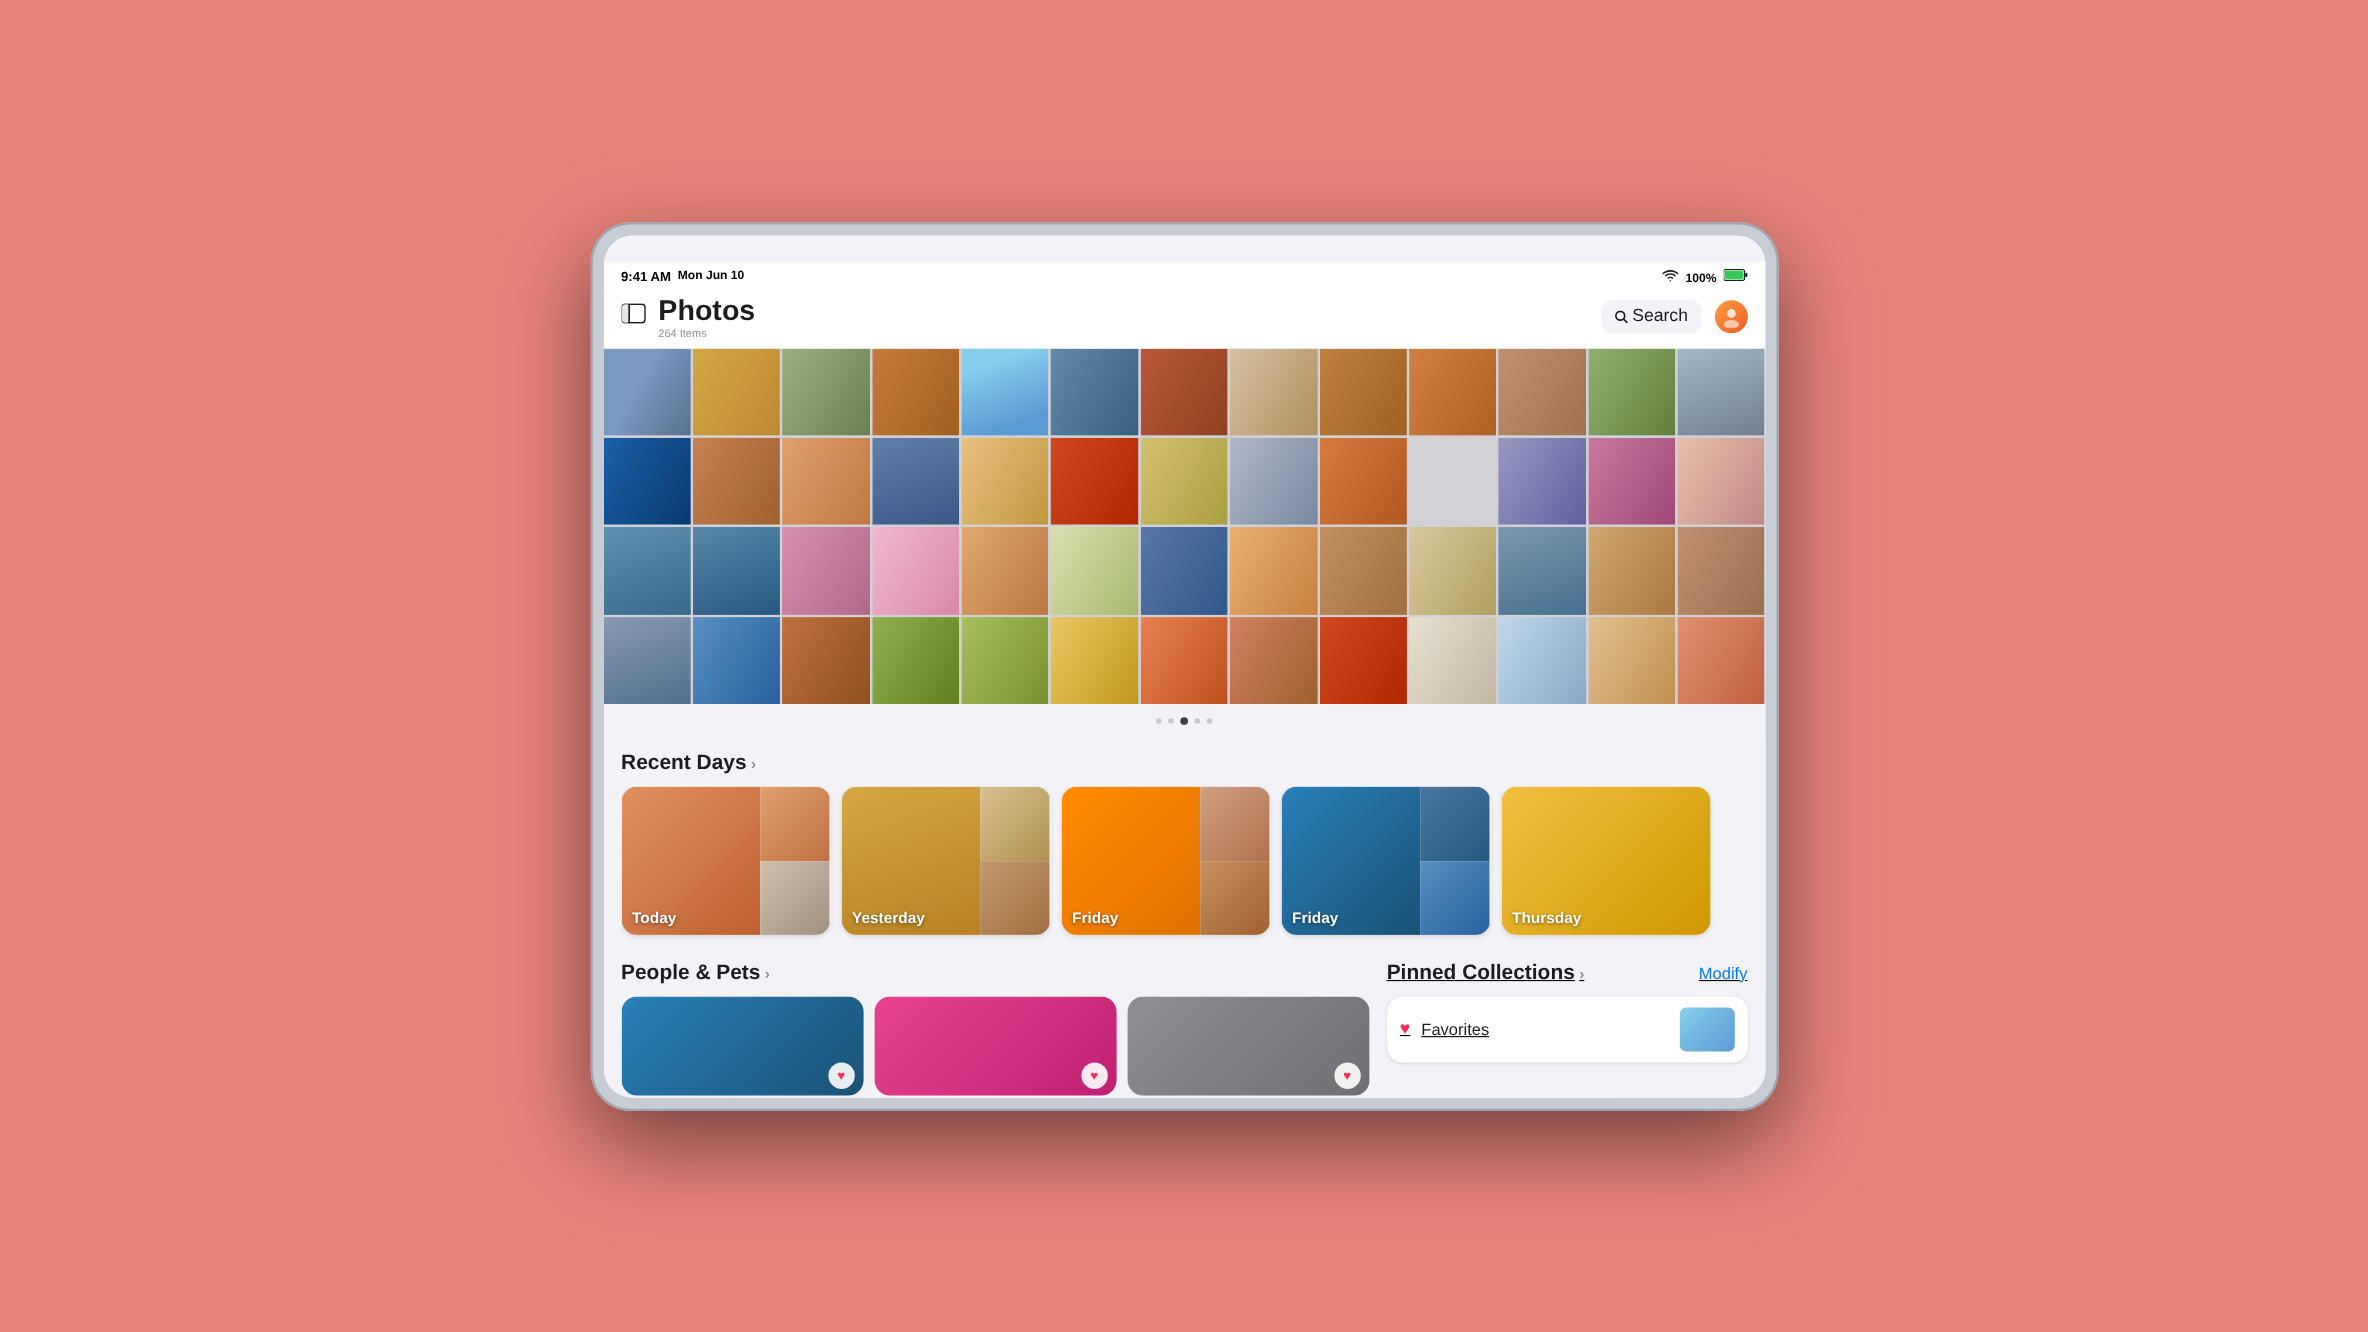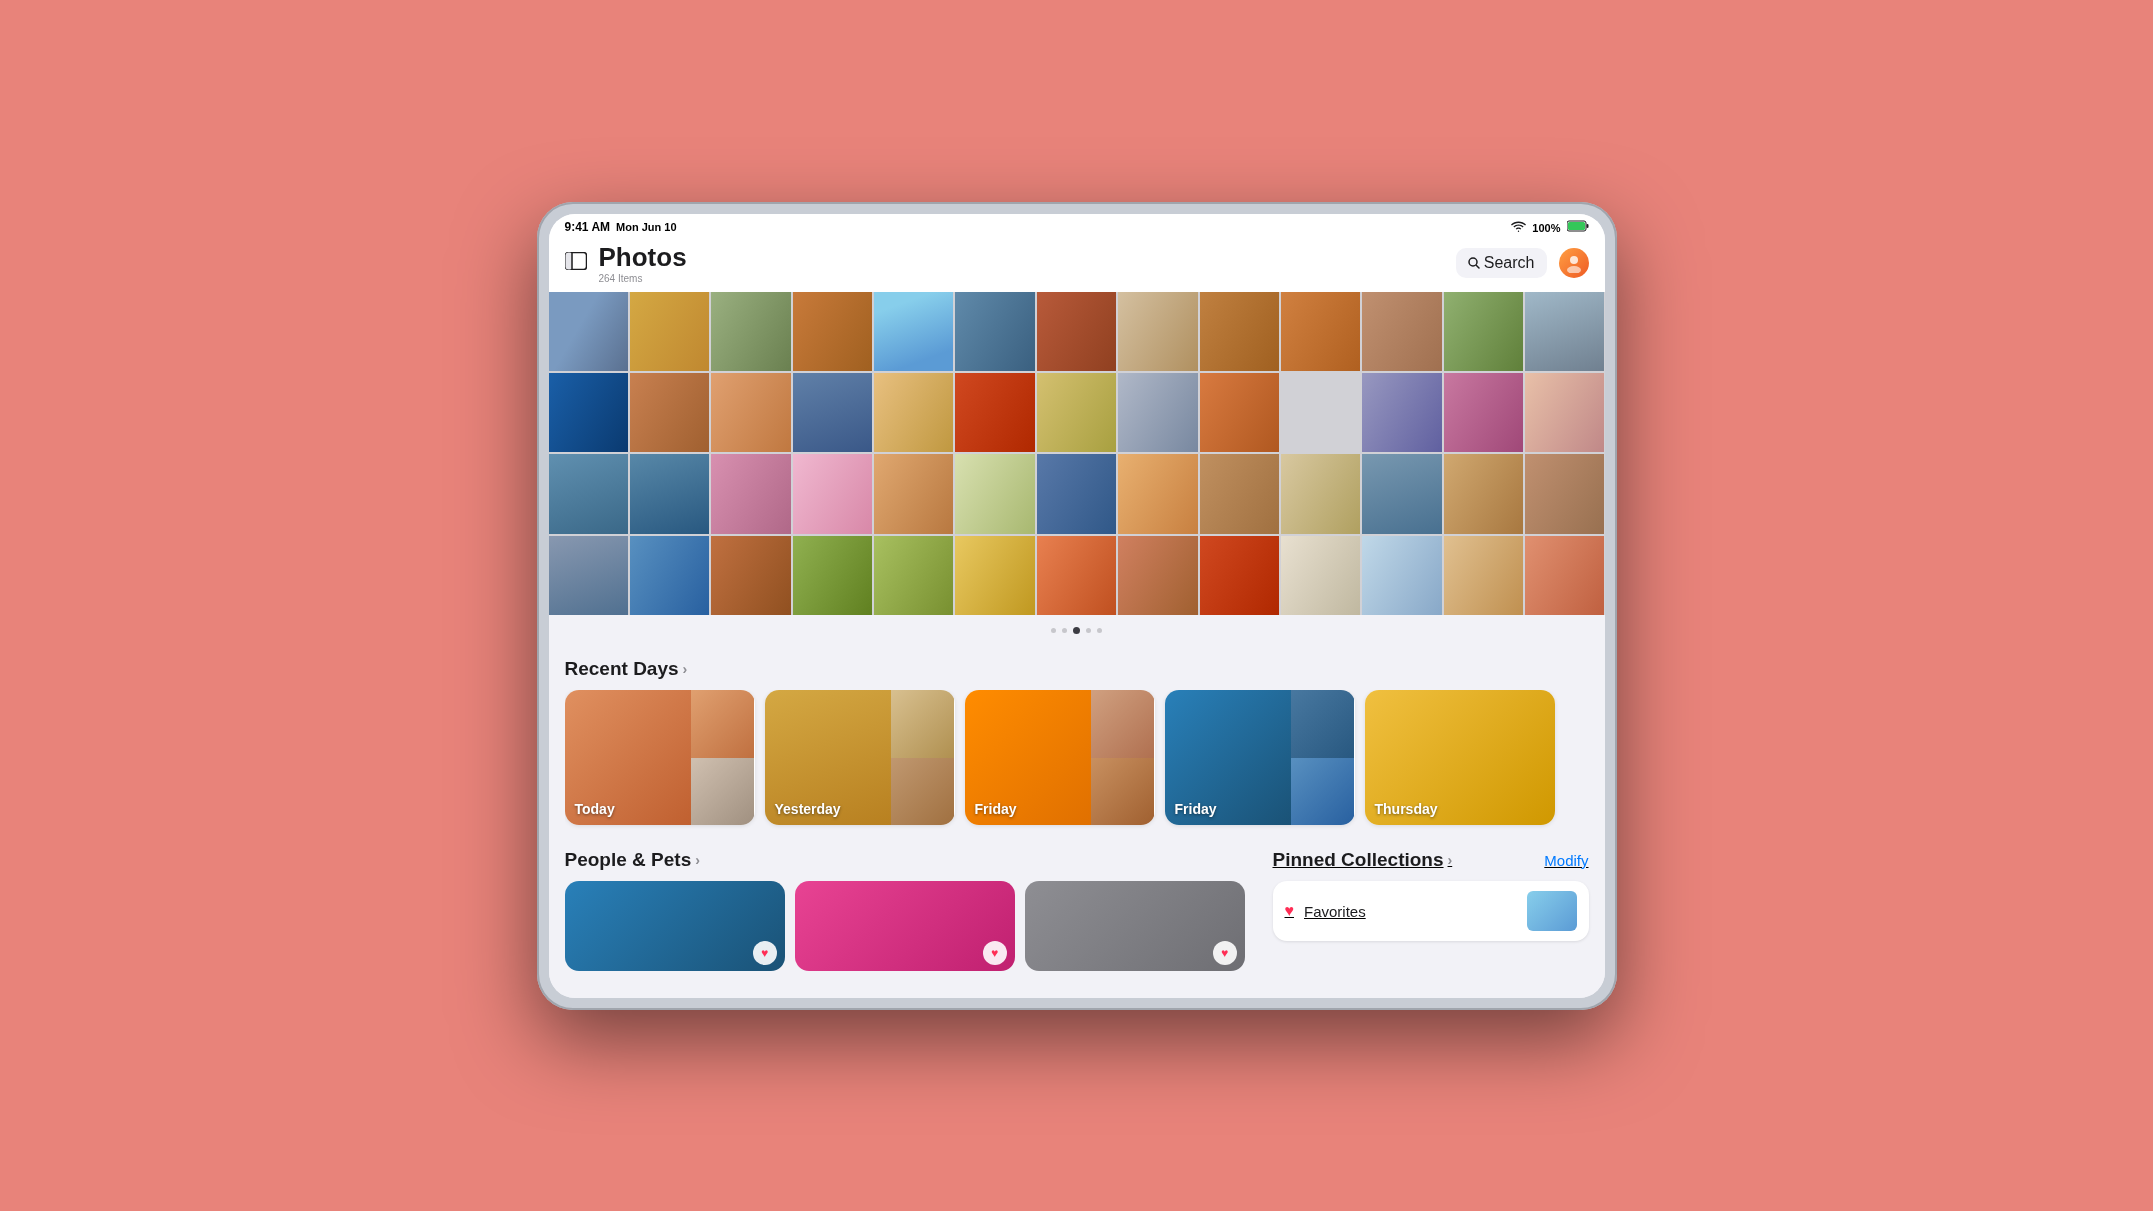--- a/index.html
+++ b/index.html
@@ -32,20 +32,21 @@
     
     .status-bar {
       background: white;
       display: flex;
       justify-content: space-between;
       align-items: center;
       padding: 6px 16px 4px;
       font-size: 11px;
       font-weight: 600;
       flex-shrink: 0;
+      margin-top: 24px;
     }
     .status-time { font-weight: 700; font-size: 12px; }
     .status-right { display: flex; align-items: flex-end; gap: 6px; font-size: 11px; }
     
     .app-header {
       background: white;
       padding: 4px 16px 8px;
       display: flex;
       align-items: center;
       justify-content: space-between;
@@ -471,21 +472,21 @@
 
           <div class="day-card">
             <div class="day-card-grid layout-1">
               <div class="day-img" style="background:linear-gradient(135deg,#f0c040 0%,#d09800 100%);"></div>
             </div>
             <span class="day-label">Thursday</span>
           </div>
         </div>
       </div>
 
-      <div style="display:flex;gap:28px;padding:12px 16px 0;">
+      <div style="display:flex;gap:16px;padding:12px 16px 0;">
 
         <div style="flex:1;">
           <div class="section-header">
             <div class="section-title">
               <span>People &amp; Pets</span>
               <span class="chevron">›</span>
             </div>
           </div>
           <div class="people-scroll">
             <div class="person-card" style="background:linear-gradient(135deg,#2980b9,#1a5276);">

